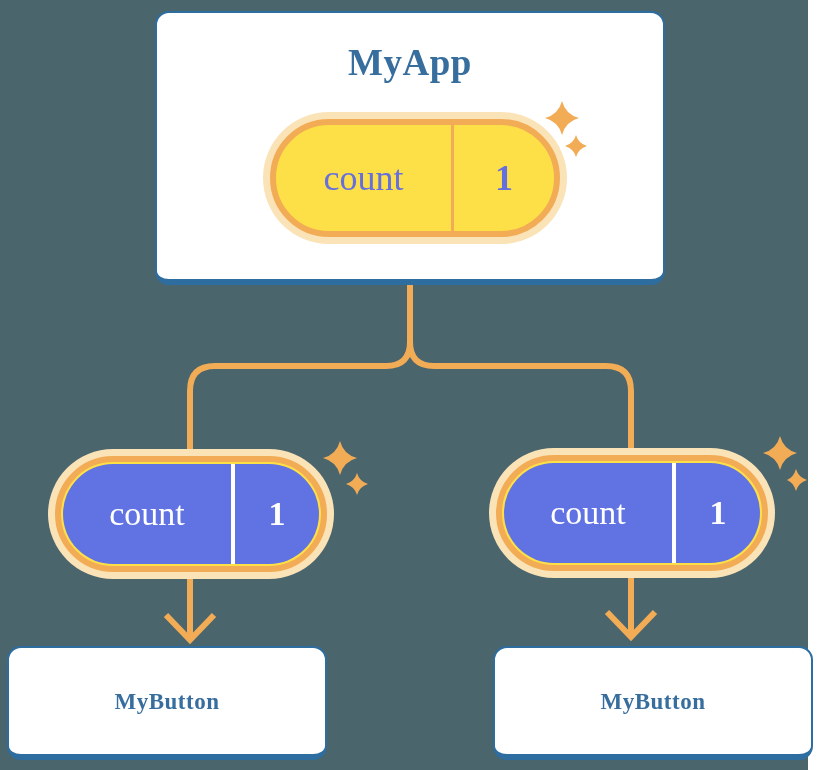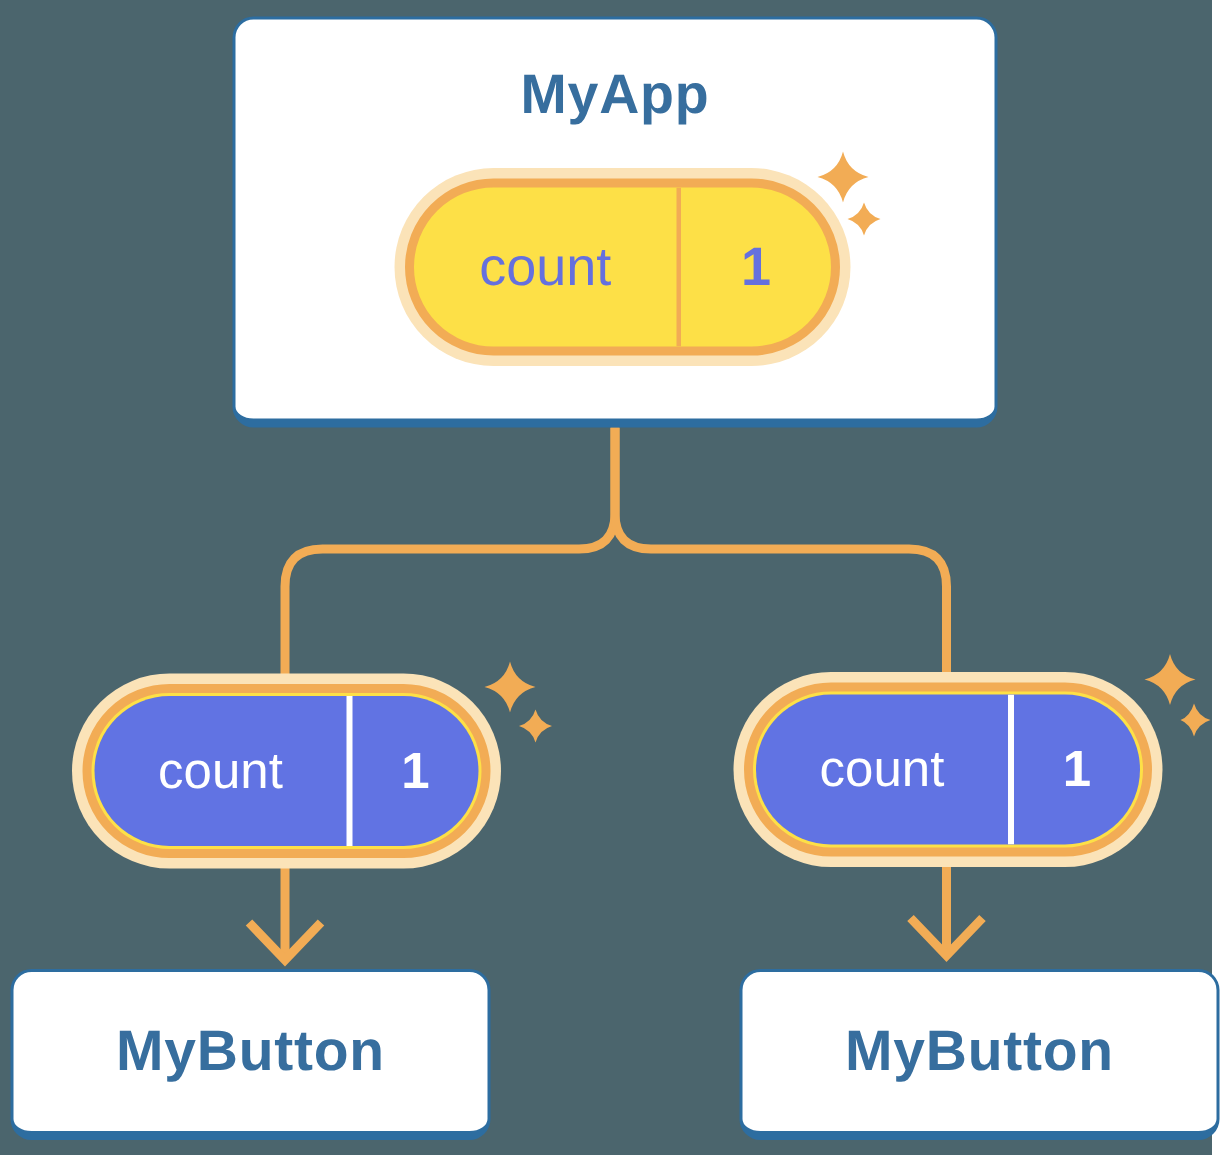--- a/index.html
+++ b/index.html
@@ -1,39 +1,39 @@
 <!DOCTYPE html>
 <html><head>
 <meta charset="utf-8">
 <style>
   html,body{margin:0;padding:0;}
   body{width:820px;height:770px;overflow:hidden;}
 
   .canvas{
     position:relative;width:808px;height:770px;
     background:#4B656D;
-    font-family:Liberation Sans, sans-serif;
+    font-family:Liberation Serif, serif;
     text-align:right;
   }
   .layer{position:absolute;left:0;top:0;width:820px;height:770px;pointer-events:none;}
 
   
   .card{
     position:absolute;background:#ffffff;
     border:2px solid #2D6DA0;border-bottom-width:6px;
     border-radius:14px;box-sizing:border-box;
     display:flex;justify-content:center;
   }
   .root-card{left:155px;top:11px;width:510px;height:274px;align-items:flex-start;}
   .root-card .card-title{margin-top:31px;font-size:37px;}
   .child-card{align-items:center;}
   .card-left{left:7px;top:646px;width:320px;height:114px;}
   .card-right{left:493px;top:646px;width:320px;height:114px;}
   .card-title{
-    color:#376E9E;font-weight:600;font-size:38px;letter-spacing:.5px;line-height:1;
+    color:#376E9E;font-weight:600;font-size:23px;letter-spacing:.5px;line-height:1;
   }
 
   
   .pill{position:absolute;background:#FBE3B8;border-radius:999px;}
   .pill-ring{
     position:absolute;inset:7px;box-sizing:border-box;
     border:6px solid #F2AC55;border-radius:999px;background:#fde047;
     display:flex;overflow:hidden;
   }
   .pill-root{left:263px;top:112px;width:304px;height:132px;}

